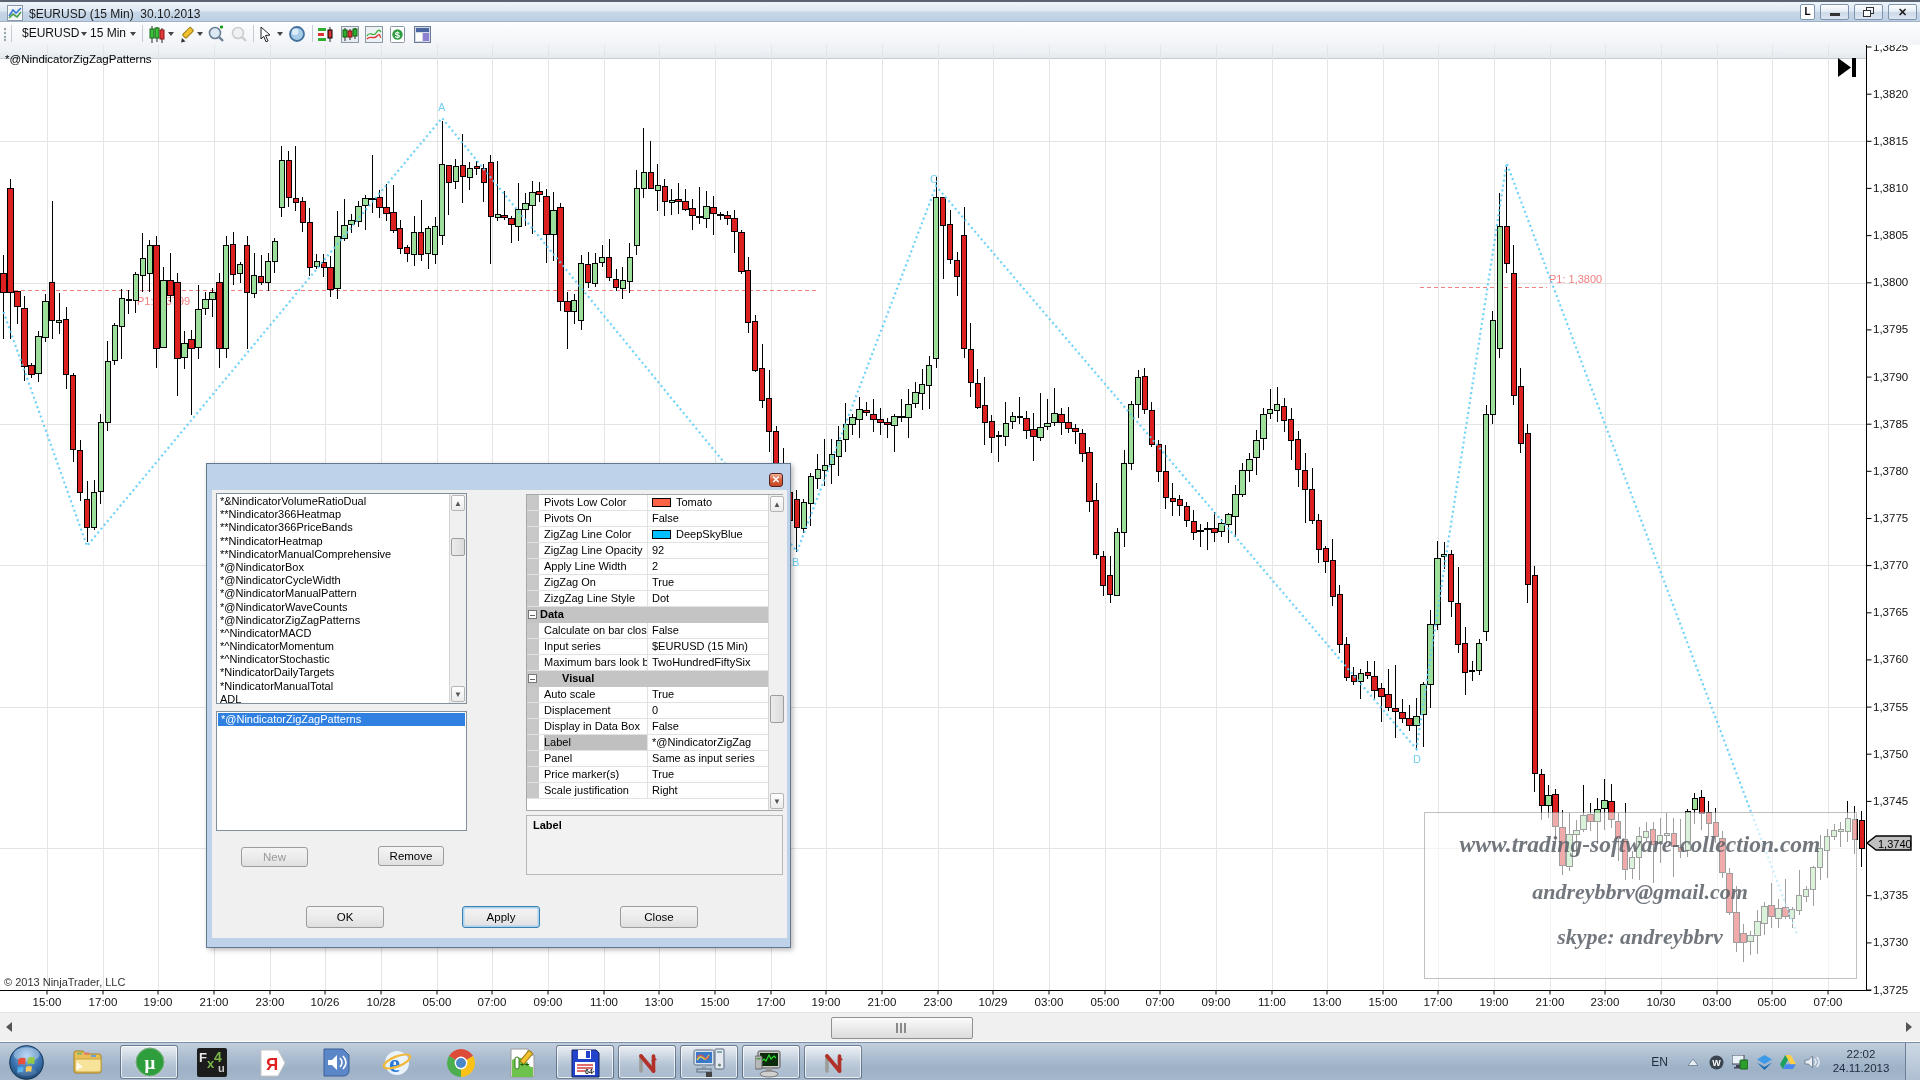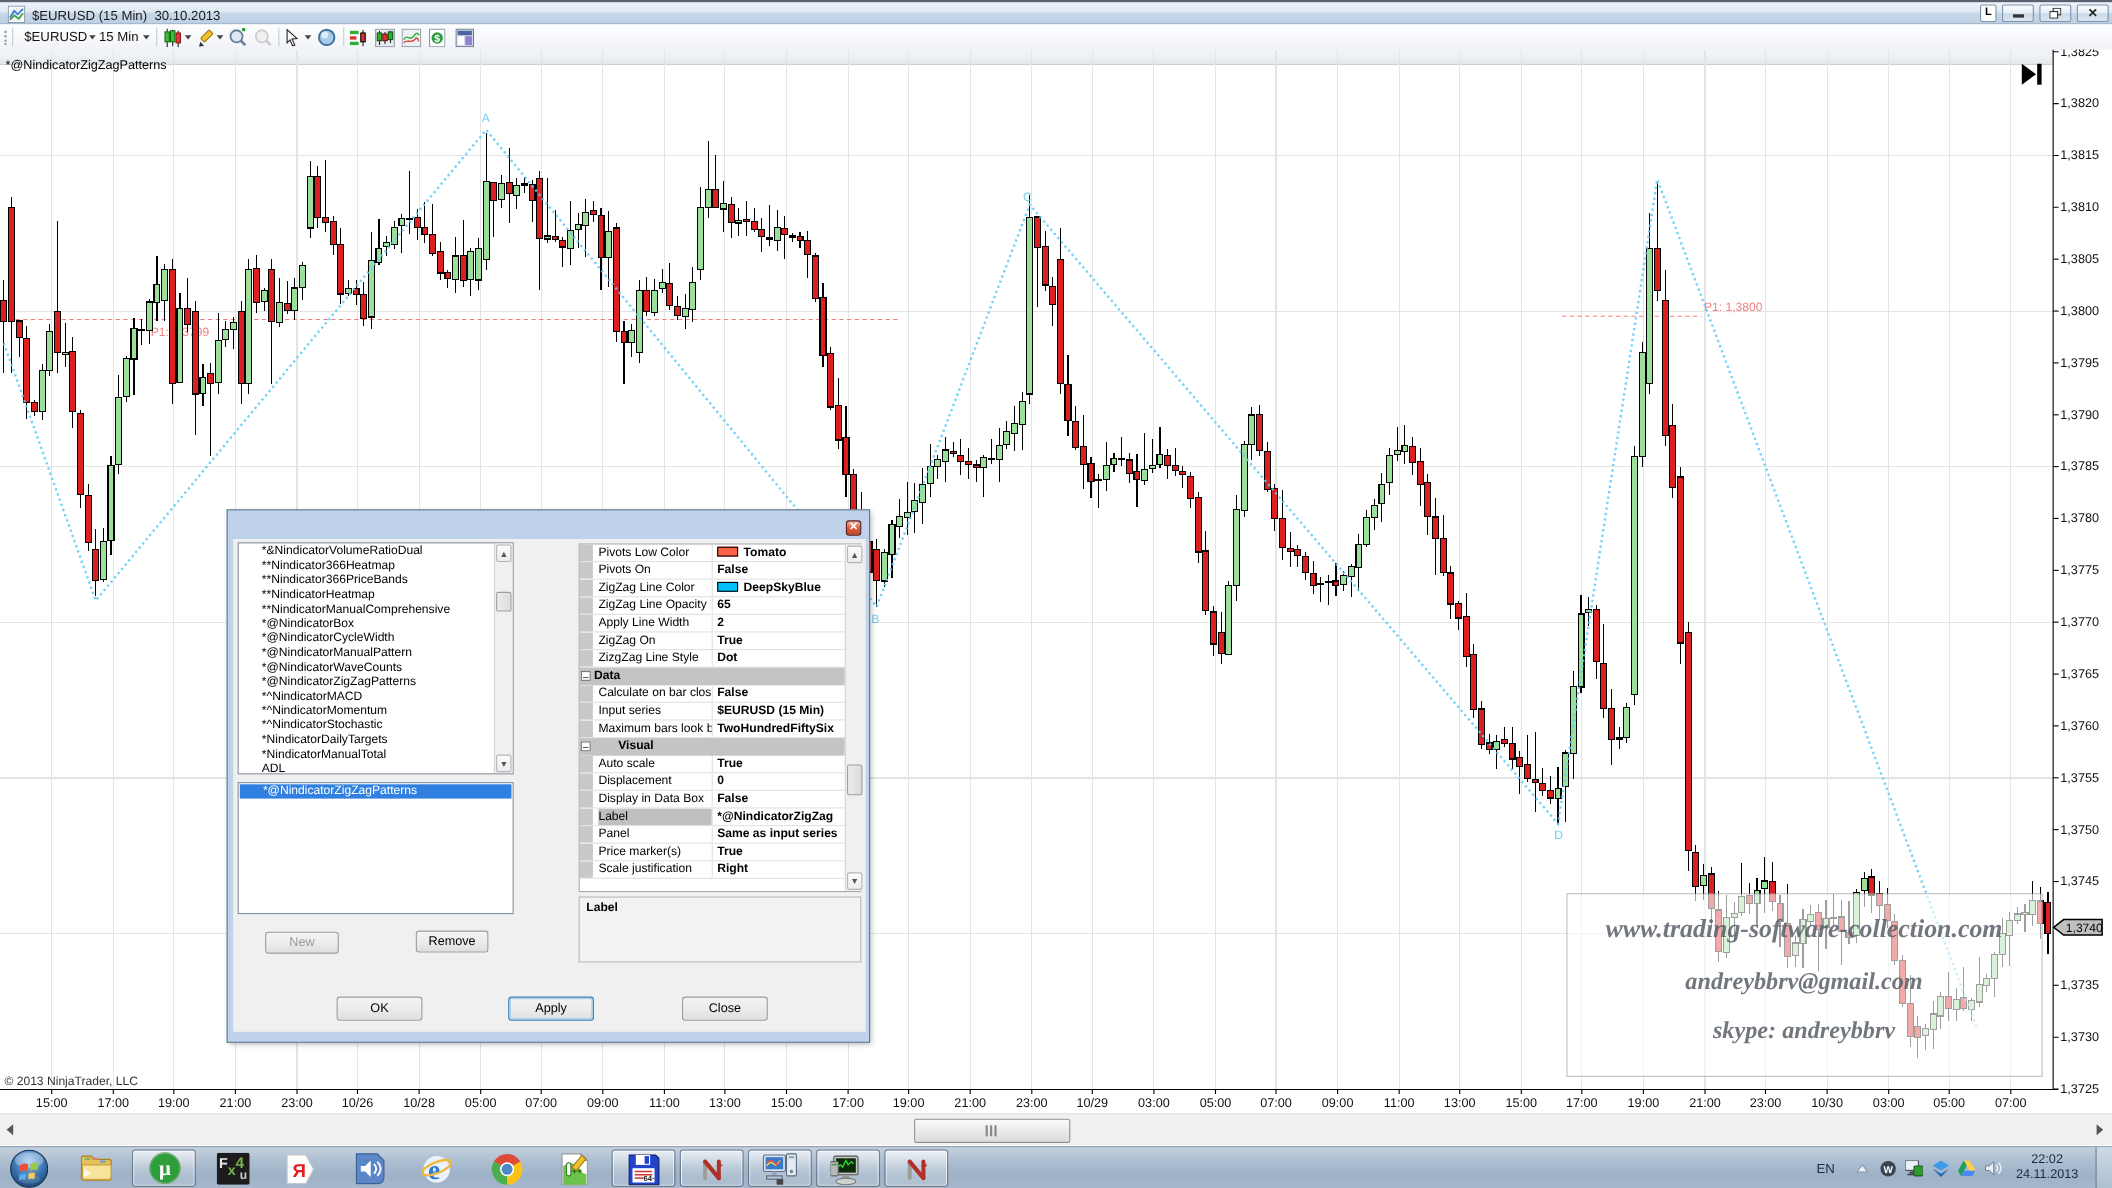--- a/index.html
+++ b/index.html
@@ -36,37 +36,37 @@
  background:#bed3e9;border:1px solid #62788f;box-shadow:2px 2px 5px rgba(0,0,0,.28);
  font-size:11px}
 #dlgtitle{position:absolute;left:1px;top:1px;width:581px;height:25px;
  background:linear-gradient(#a7bcd3,#c3d3e5 70%,#cddbea)}
 #dlgtitle span{position:absolute;left:10px;top:6px;font-size:12px;color:#000}
 #dlgclose{position:absolute;right:7px;top:9px;width:14px;height:14px;border:1px solid #5c1d1d;
  border-radius:3px;background:linear-gradient(#f0b49a,#d95f3b 50%,#c44a27);color:#fff;
  font-size:10px;font-weight:bold;text-align:center;line-height:12px}
 #dlgbody{position:absolute;left:5px;top:26px;width:575px;height:448px;background:#f0f0f0}
 .lb{position:absolute;background:#fff;border:1px solid #828f9c}
-.lb .it{height:13.2px;line-height:13.2px;padding-left:21px;white-space:nowrap;color:#000}
+.lb .it{height:13.2px;line-height:13.2px;padding-left:3px;white-space:nowrap;color:#000}
 .sel{background:#2f80e0;color:#fff !important}
 .sbar{position:absolute;right:0;top:0;width:17px;background:#f0f0f0;border-left:1px solid #d4d4d4}
 .sbtn{position:absolute;left:1px;width:14px;height:16px;background:linear-gradient(#fdfdfd,#ececec);
  border:1px solid #b5b5b5;border-radius:2px;font-size:8px;text-align:center;line-height:15px;color:#555}
 .sth{position:absolute;left:1px;width:14px;background:linear-gradient(90deg,#ececec,#dcdcdc);
  border:1px solid #9d9d9d;border-radius:2px}
 .btn{position:absolute;height:22px;background:linear-gradient(#f4f4f4,#ececec 50%,#dfdfdf);
  border:1px solid #9d9d9d;border-radius:3px;font-size:11.5px;text-align:center;
  line-height:20px;color:#000}
 .pg{position:absolute;left:314px;top:4px;width:257px;height:317px;background:#fff;
  border:1px solid #a8a8a8}
 .pr{position:relative;height:16px;line-height:15px;border-bottom:1px solid #e2e2e2;
  white-space:nowrap;overflow:hidden;width:241px}
 .pr .ind{position:absolute;left:0;top:0;width:12px;height:16px;background:#c8c8c8}
 .pr .nm{position:absolute;left:17px;top:0;width:103px;overflow:hidden;color:#000}
-.pr .vl{position:absolute;left:120px;top:0;width:121px;font-weight:bold;color:#000;padding-left:4px;
+.pr .vl{position:absolute;left:120px;top:0;width:121px;font-weight:normal;color:#000;padding-left:4px;
  border-left:1px solid #e2e2e2;overflow:hidden}
 .phead{position:relative;height:16px;line-height:15px;background:#c4c4c4;font-weight:bold;
  color:#000;width:241px}
 .sw{display:inline-block;width:19px;height:9px;border:1px solid #000;vertical-align:-1px;
  margin-right:5px}
 </style></head>
 <body>
 <div id="titlebar">
  <svg class="ticon" style="position:absolute;left:7px;top:3px" width="16" height="16">
   <rect x="0.5" y="0.5" width="15" height="15" fill="#f8fafc" stroke="#8a98a8"></rect>
@@ -931,21 +931,21 @@
           <span class="vl">False</span>
         </div>
         <div class="pr">
           <span class="ind"></span>
           <span class="nm" style="">ZigZag Line Color</span>
           <span class="vl"><span class="sw" style="background:#00bfff"></span>DeepSkyBlue</span>
         </div>
         <div class="pr">
           <span class="ind"></span>
           <span class="nm" style="">ZigZag Line Opacity</span>
-          <span class="vl">65</span>
+          <span class="vl">92</span>
         </div>
         <div class="pr">
           <span class="ind"></span>
           <span class="nm" style="">Apply Line Width</span>
           <span class="vl">2</span>
         </div>
         <div class="pr">
           <span class="ind"></span>
           <span class="nm" style="">ZigZag On</span>
           <span class="vl">True</span>

